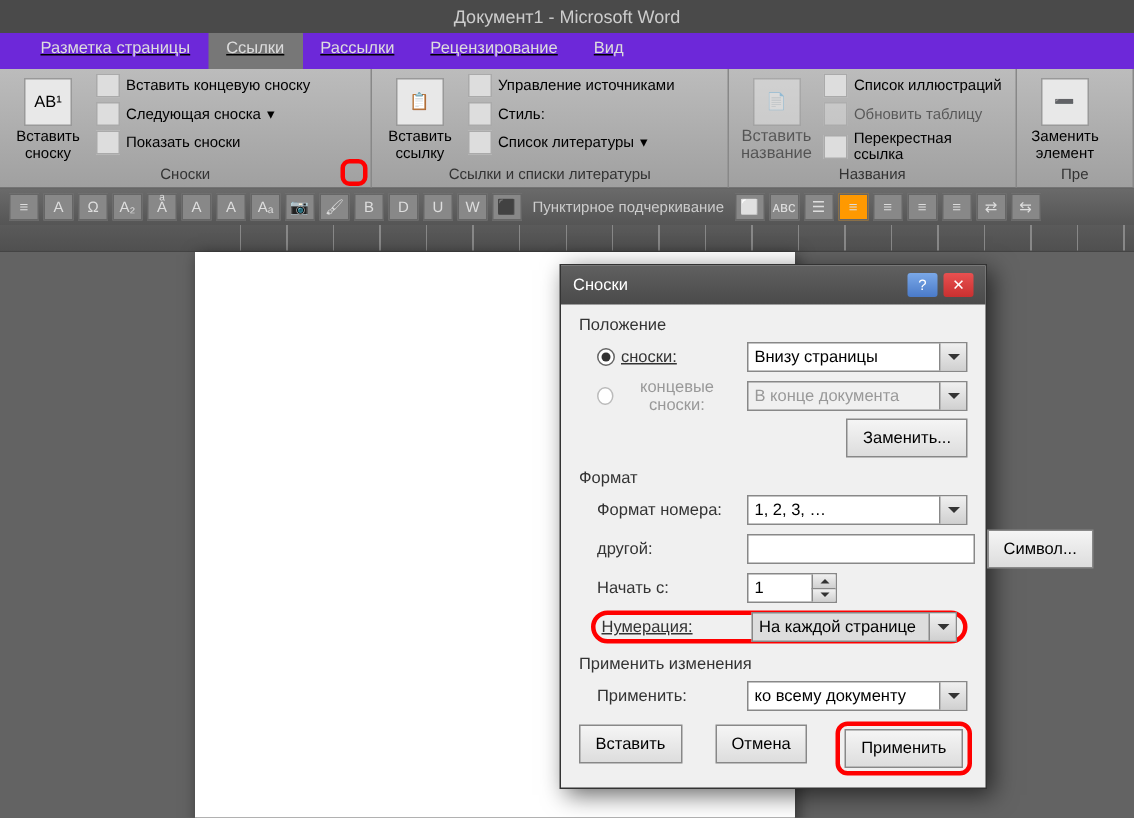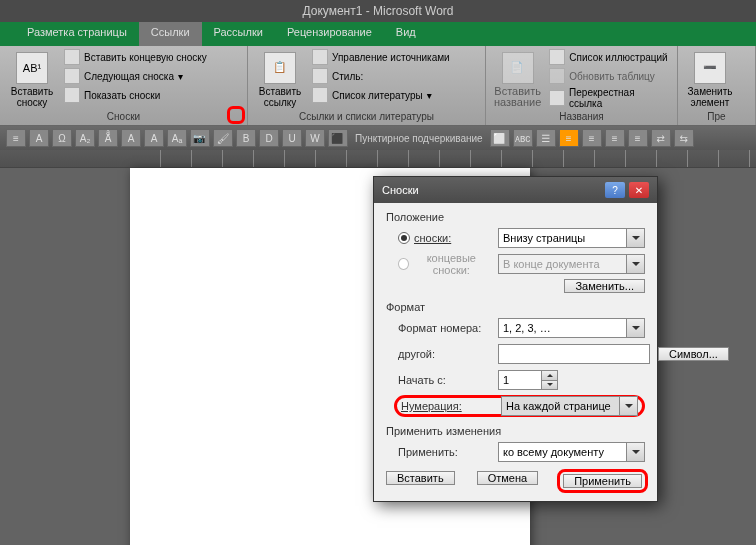--- a/index.html
+++ b/index.html
@@ -1,20 +1,20 @@
 <!DOCTYPE html>
 <html><head>
   <meta charset="utf-8">
   <style>
     * { margin: 0; padding: 0; box-sizing: border-box; font-family: 'Segoe UI', Tahoma, sans-serif; }
     body { background: #636363; width: 756px; height: 545px; overflow: hidden; position: relative; font-size: 11px; }
     
     .titlebar { background: #4a4a4a; height: 22px; color: #ccc; text-align: center; line-height: 22px; font-size: 12px; }
     
-    .tabs { background: #15803d; height: 24px; display: flex; padding-left: 15px; }
+    .tabs { background: #6d28d9; height: 24px; display: flex; padding-left: 15px; text-decoration: underline; }
     .tab { padding: 4px 12px; color: #ddd; cursor: pointer; font-size: 11px; }
     .tab.active { background: #777; }
     
     .ribbon { background: linear-gradient(#bcbcbc, #a0a0a0); height: 80px; display: flex; border-bottom: 1px solid #666; }
     .ribbon-group { border-right: 1px solid #888; padding: 2px 6px; position: relative; display: flex; flex-direction: column; }
     .ribbon-group-content { flex: 1; display: flex; gap: 4px; }
     .ribbon-group-label { text-align: center; font-size: 10px; color: #333; padding-bottom: 1px; }
     .big-btn { display: flex; flex-direction: column; align-items: center; justify-content: center; width: 52px; gap: 2px; cursor: pointer; }
     .big-btn .icon-box { width: 32px; height: 32px; background: #e8e8e8; border: 1px solid #999; display: flex; align-items: center; justify-content: center; }
     .small-btn-list { display: flex; flex-direction: column; gap: 1px; }
@@ -59,21 +59,21 @@
     .select-arrow::after { content: ''; border-left: 4px solid transparent; border-right: 4px solid transparent; border-top: 4px solid #333; }
     .text-input { flex: 1; height: 20px; background: white; border: 1px solid #888; padding: 0 4px; font-size: 11px; }
     .spinner { width: 60px; height: 20px; background: white; border: 1px solid #888; display: flex; align-items: center; padding: 0 4px; position: relative; font-size: 11px; }
     .spinner-btns { position: absolute; right: 0; top: 0; bottom: 0; width: 16px; display: flex; flex-direction: column; }
     .spinner-btn { flex: 1; background: linear-gradient(#f0f0f0, #d0d0d0); border-left: 1px solid #888; display: flex; align-items: center; justify-content: center; cursor: pointer; }
     .spinner-btn:first-child { border-bottom: 1px solid #888; }
     .spinner-btn::after { content: ''; border-left: 3px solid transparent; border-right: 3px solid transparent; }
     .spinner-btn:first-child::after { border-bottom: 3px solid #333; }
     .spinner-btn:last-child::after { border-top: 3px solid #333; }
     
-    .dlg-btn { height: 14px; padding: 0 10px; background: linear-gradient(#f5f5f5, #ddd); border: 1px solid #888; cursor: pointer; font-size: 11px; display: inline-flex; align-items: center; }
+    .dlg-btn { height: 26px; padding: 0 10px; background: linear-gradient(#f5f5f5, #ddd); border: 1px solid #888; cursor: pointer; font-size: 11px; display: inline-flex; align-items: center; }
     .btn-right { display: flex; justify-content: flex-end; margin: 4px 0; }
     .highlight-red { border: 3px solid red; border-radius: 8px; padding: 2px 3px; margin: -2px -3px; }
     .highlight-red-row { border: 3px solid red; border-radius: 12px; padding: 1px 4px; margin-left: 8px; }
     
     .btn-row-bottom { display: flex; justify-content: space-between; gap: 6px; margin-top: 8px; }
     .btn-row-bottom .dlg-btn { flex: 0 0 auto; }
   </style>
 </head>
 <body>
 

